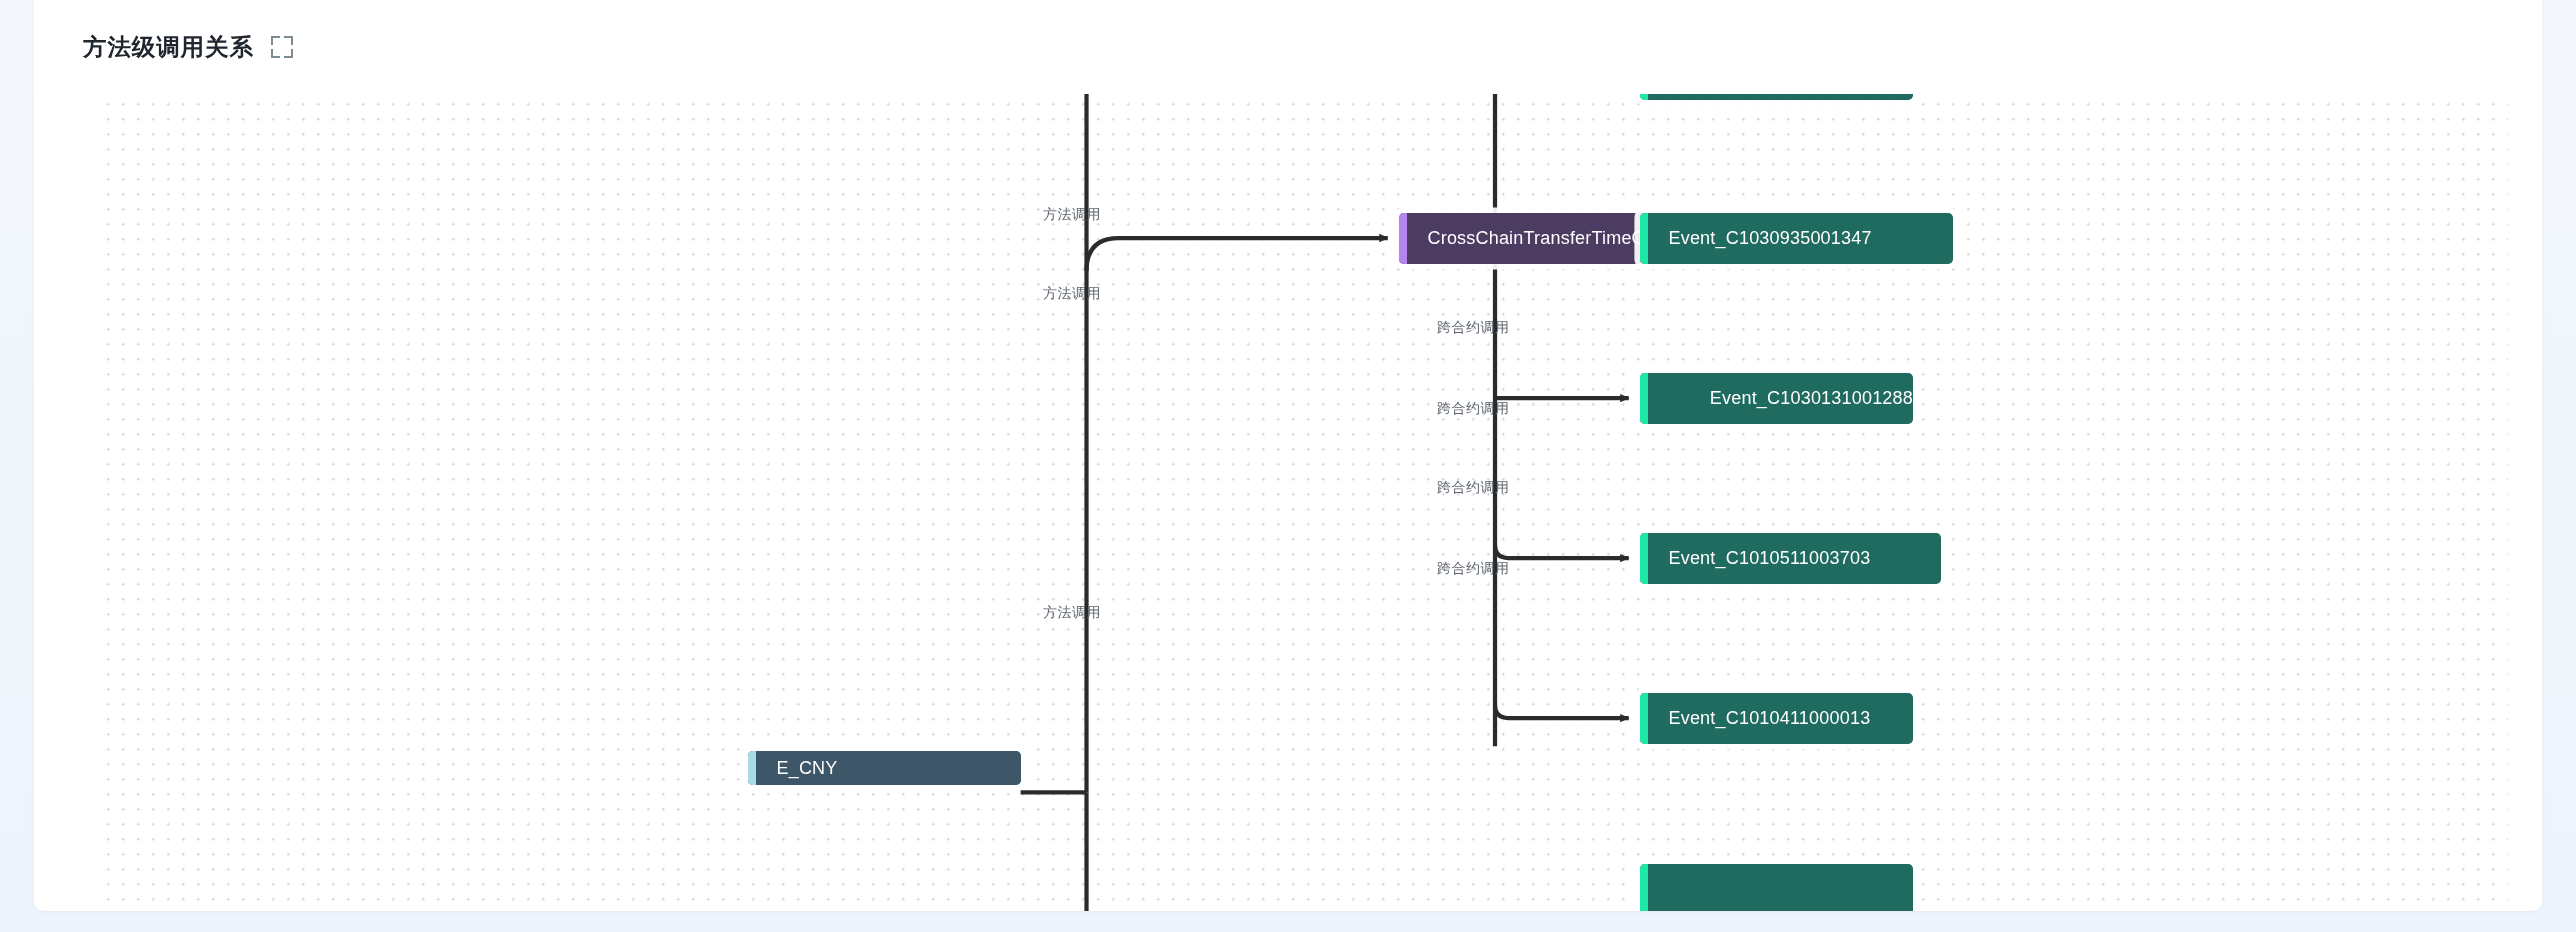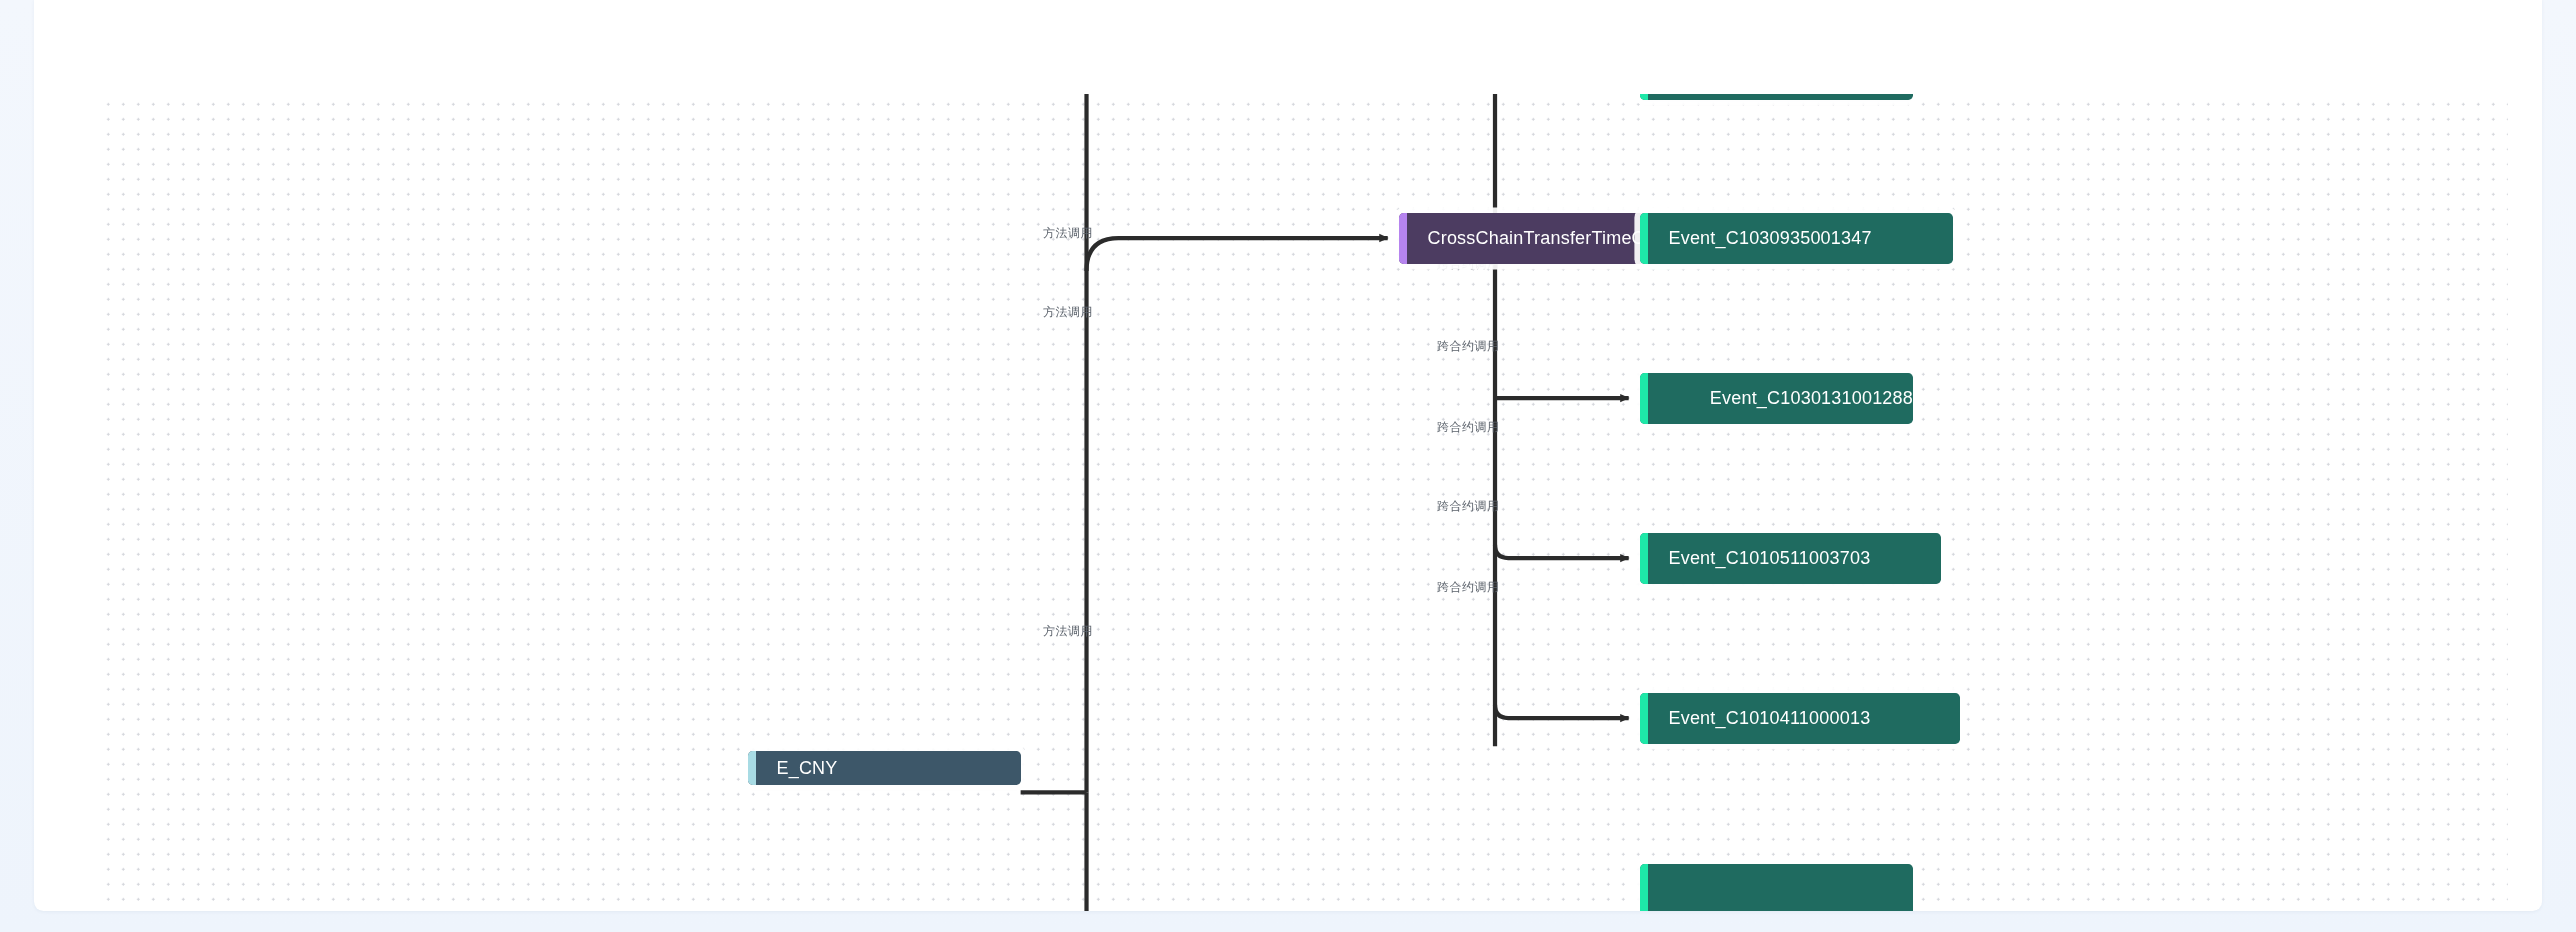--- a/index.html
+++ b/index.html
@@ -118,36 +118,44 @@
     white-space: nowrap;
     overflow: hidden;
   }
 
   .node.clipped-top { border-radius: 0 0 4.7px 4.7px; }
   .node.clipped-bottom { border-radius: 4.7px 4.7px 0 0; }
 
   
   .edge-label {
     position: absolute;
-    font-size: 12px;
+    font-size: 14px;
     color: #5d646d;
     white-space: nowrap;
     letter-spacing: 0.5px;
     z-index: 3;
     background: transparent;
-    margin-top: 19px;
   }
 </style>
 </head>
 <body>
 
 <div class="page-bg"></div>
 
 <div class="panel">
 
+  <div class="panel-header">
+    <div class="panel-title">方法级调用关系</div>
+    <div class="expand-icon">
+      <i class="tl"></i>
+        <i class="tr"></i>
+        <i class="bl"></i>
+        <i class="br"></i>
+    </div>
+  </div>
 
   <div class="canvas">
 
     <svg class="graph-svg" viewBox="0 0 2560 868">
       <defs>
         <marker id="arrow" markerWidth="11" markerHeight="11" refX="9" refY="5" orient="auto" markerUnits="userSpaceOnUse">
           <path d="M0,0.6 L10,5 L0,9.4 Z" fill="#2b2b2b"></path>
         </marker>
       </defs>
 
@@ -188,21 +196,21 @@
           <div class="node-label">Event_C1030935001347</div>
         </div>
         <div class="node" style="left: 1542px; top: 279px; width: 273px; height: 51px; background: rgb(31, 107, 96); text-align: right;">
           <div class="accent" style="background: rgb(30, 232, 168);"></div>
           <div class="node-label">Event_C1030131001288</div>
         </div>
         <div class="node" style="left: 1542px; top: 439px; width: 301px; height: 51px; background: rgb(31, 107, 96);">
           <div class="accent" style="background: rgb(30, 232, 168);"></div>
           <div class="node-label">Event_C1010511003703</div>
         </div>
-        <div class="node" style="left: 1542px; top: 599px; width: 320px; height: 51px; background: rgb(31, 107, 96);">
+        <div class="node" style="left: 1542px; top: 599px; width: 273px; height: 51px; background: rgb(31, 107, 96);">
           <div class="accent" style="background: rgb(30, 232, 168);"></div>
           <div class="node-label">Event_C1010411000013</div>
         </div>
         <div class="node" style="left: 650px; top: 657px; width: 273px; height: 34px; background: rgb(61, 87, 105);">
           <div class="accent" style="background: rgb(168, 219, 228);"></div>
           <div class="node-label">E_CNY</div>
         </div>
         <div class="node clipped-bottom" style="left: 1542px; top: 770px; width: 273px; height: 51px; background: rgb(31, 107, 96);">
           <div class="accent" style="background: rgb(30, 232, 168);"></div>
           <div class="node-label"></div>

